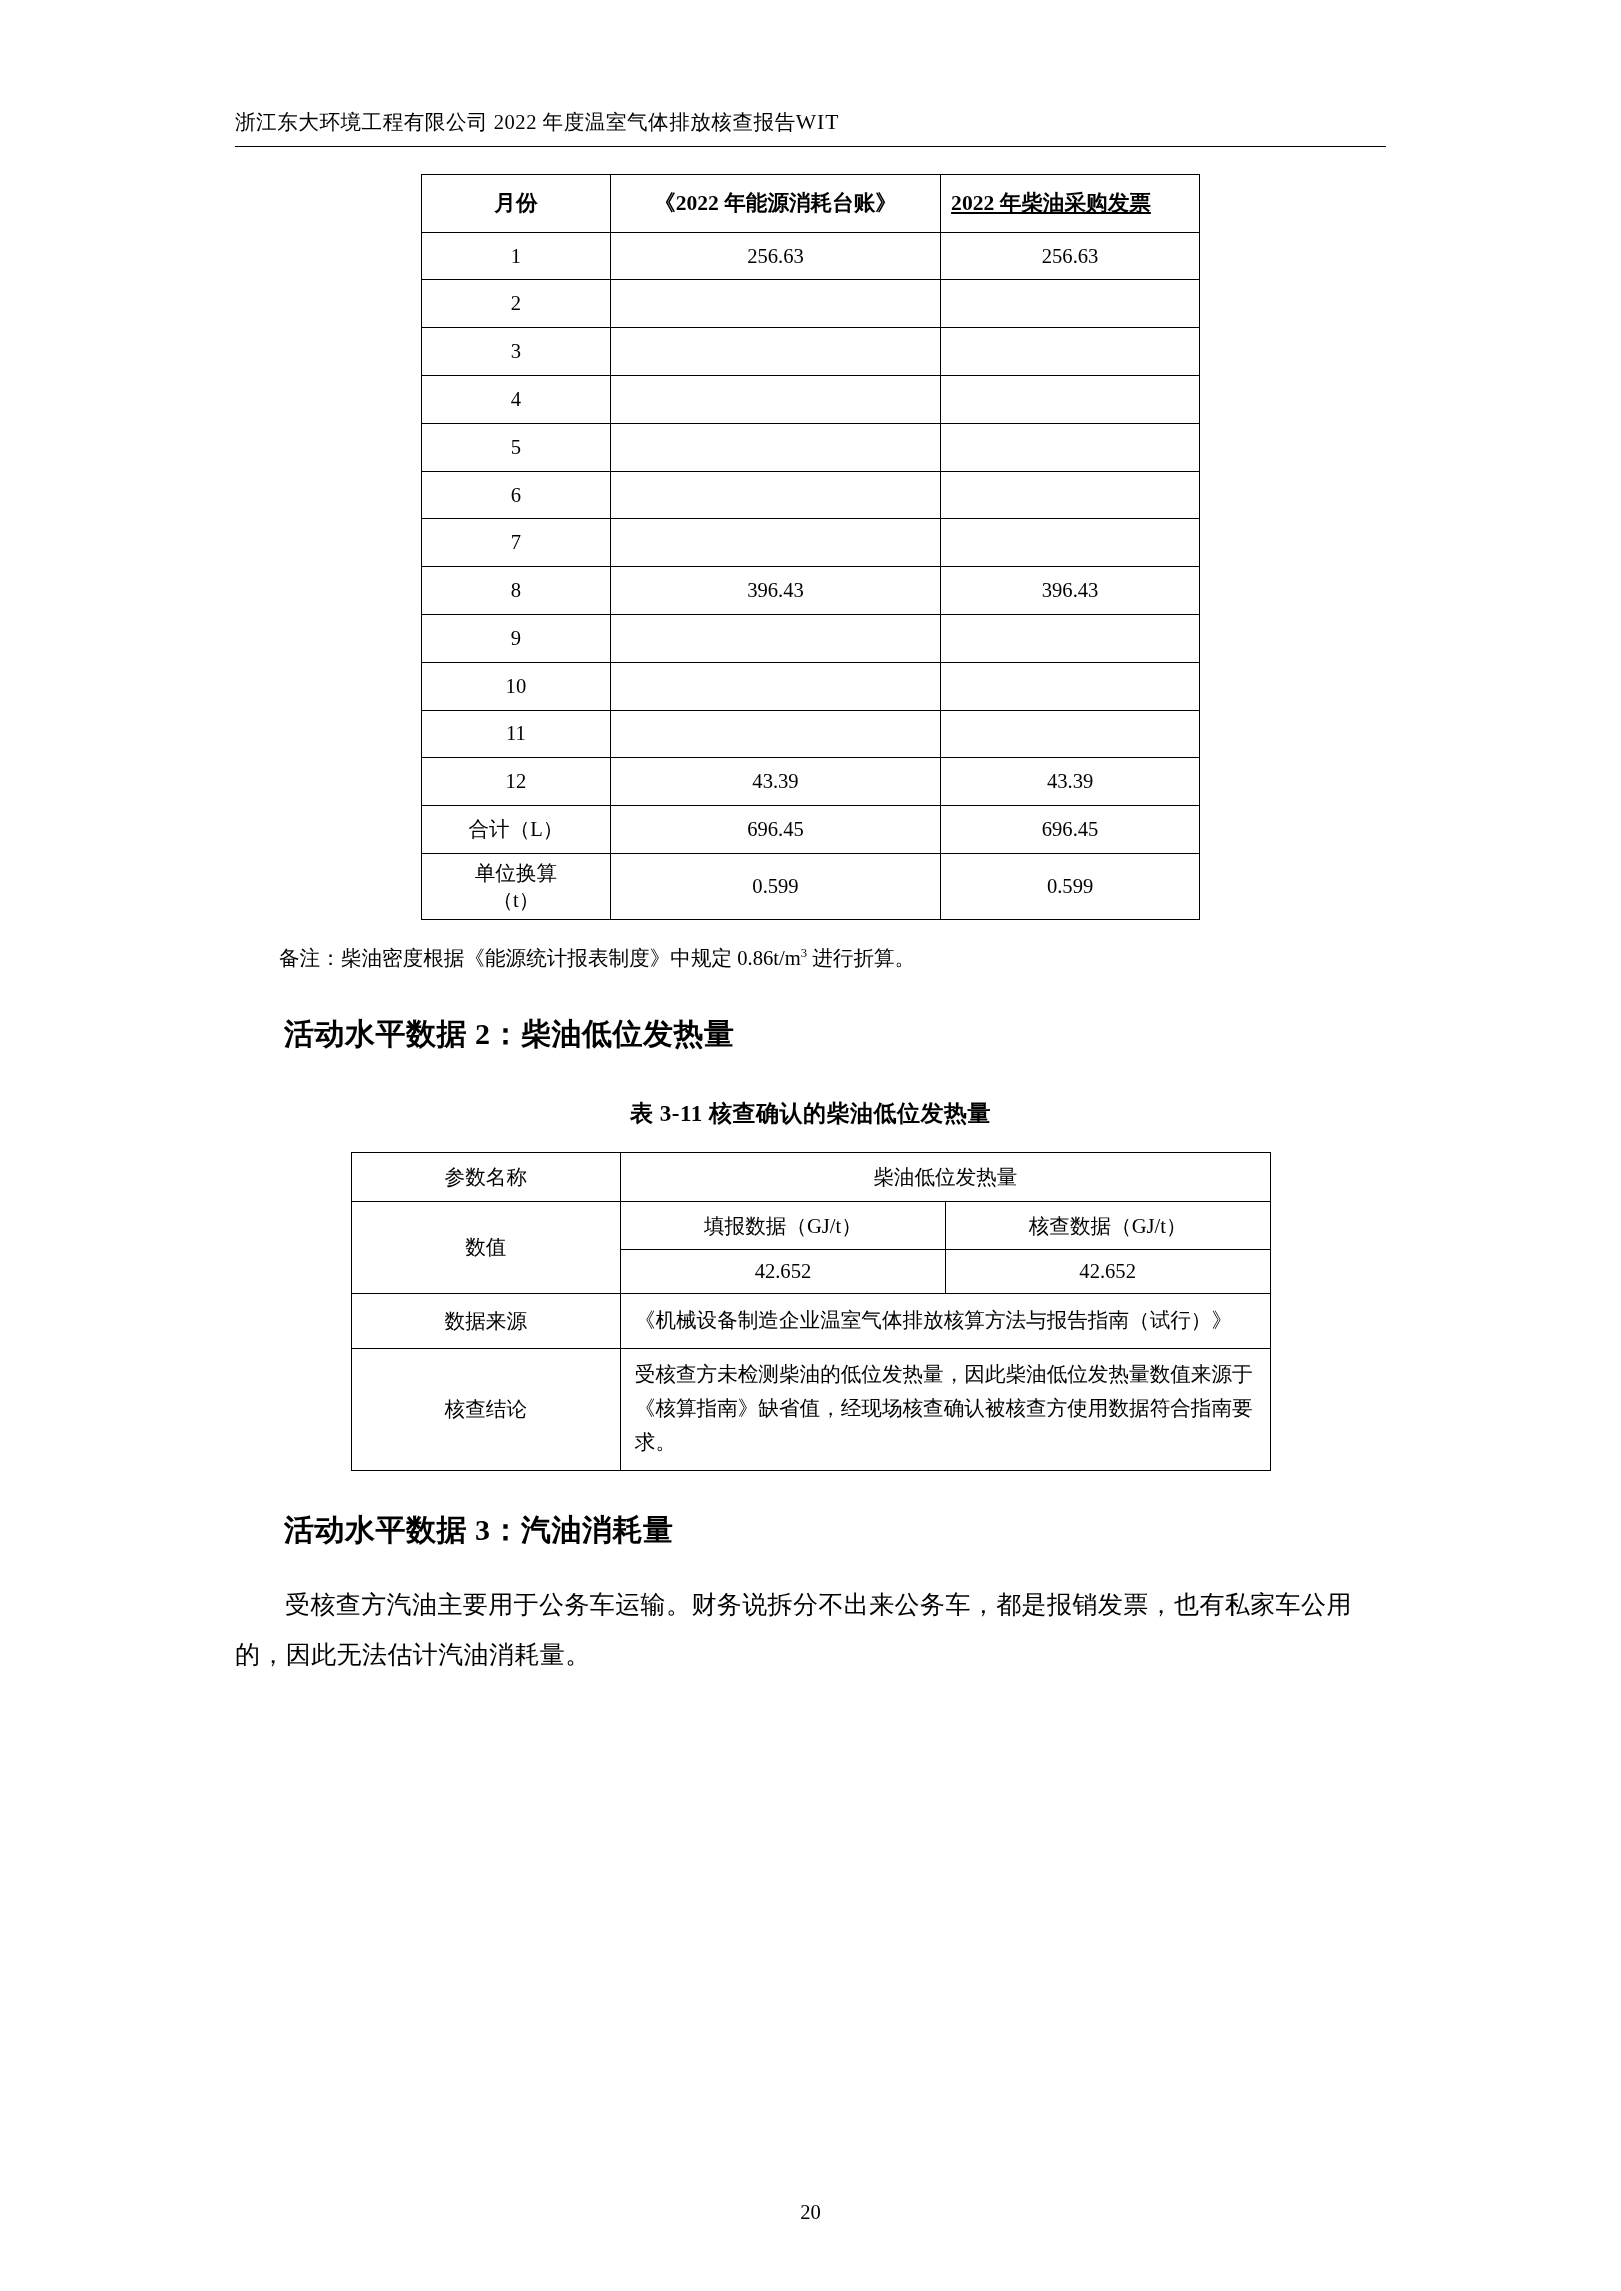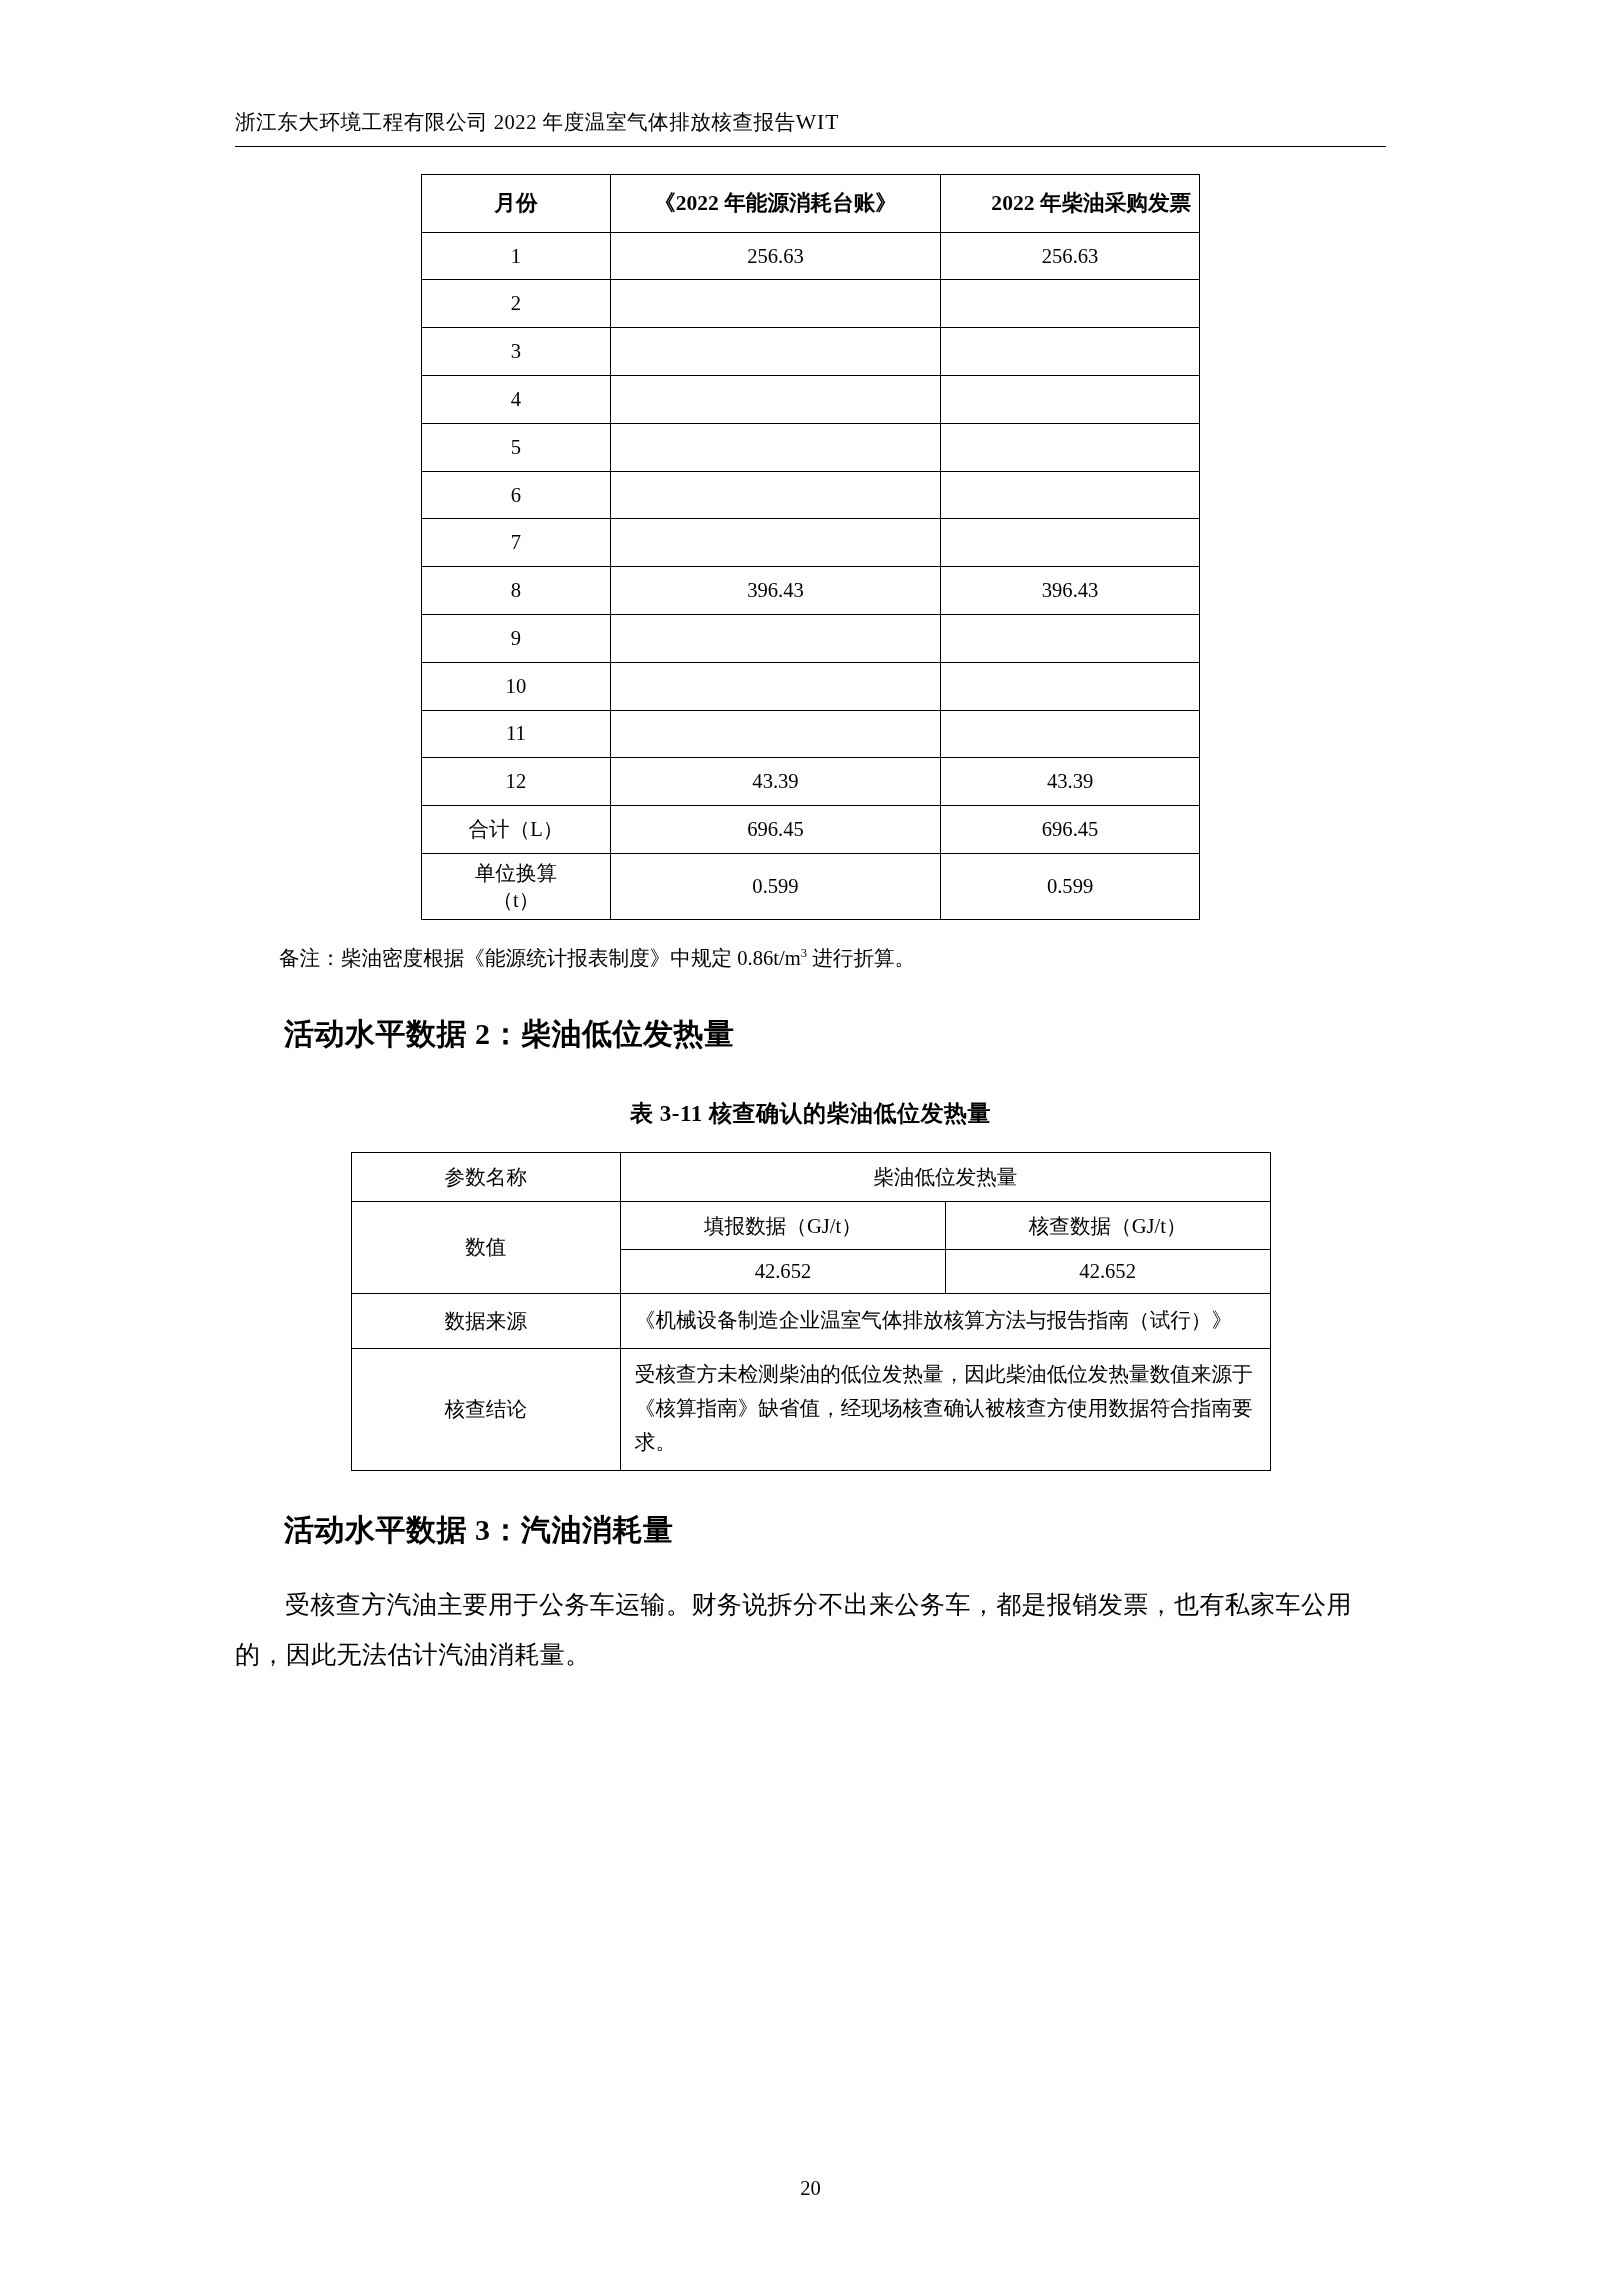--- a/index.html
+++ b/index.html
@@ -57,22 +57,23 @@
   .fuel-table .c0 { width: 172px; }
   .fuel-table .c1 { width: 314px; }
   .fuel-table .c2 { width: 240px; }
   .fuel-table thead td {
     font-weight: bold;
     font-size: 21.6px;
     padding: 13.7px 7.8px;
     line-height: 1.35;
   }
   .fuel-table thead td.c2 {
-    text-align: right;
+    text-align: left;
     padding-left: 9.8px;
+    text-decoration: underline;
   }
   .fuel-table tbody td {
     height: 35px;
   }
   .fuel-table .two-line {
     line-height: 1.3;
     padding: 5.9px 3.9px;
   }
   
   .note {
@@ -120,21 +121,21 @@
   .para {
     font-size: 25px;
     line-height: 2.0;
     margin: 29px 0 0 0;
     text-indent: 2em;
     letter-spacing: 0.4px;
   }
   
   .page-number {
     position: absolute;
-    bottom: 92px;
+    bottom: 68px;
     left: 0;
     width: 100%;
     text-align: center;
     font-size: 20.6px;
   }
 </style>
 </head>
 <body>
 
 <div class="page">

